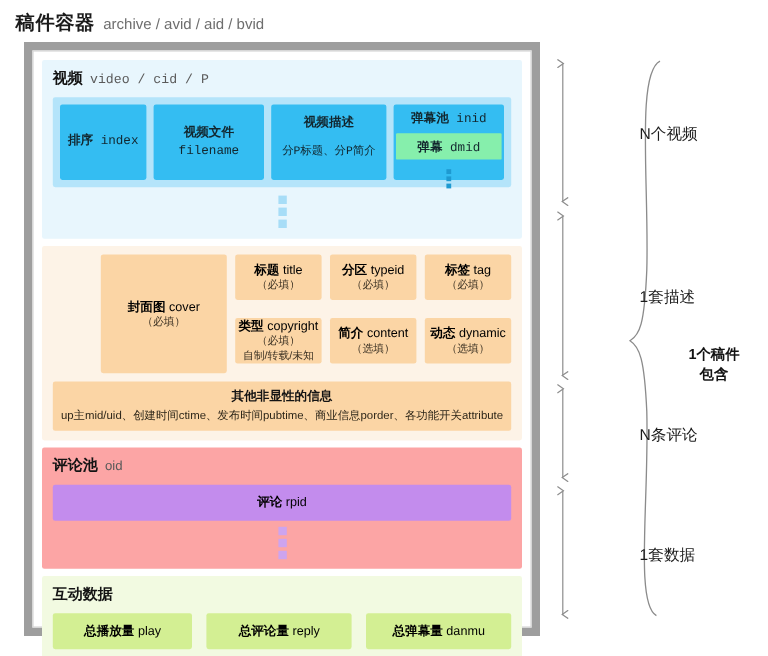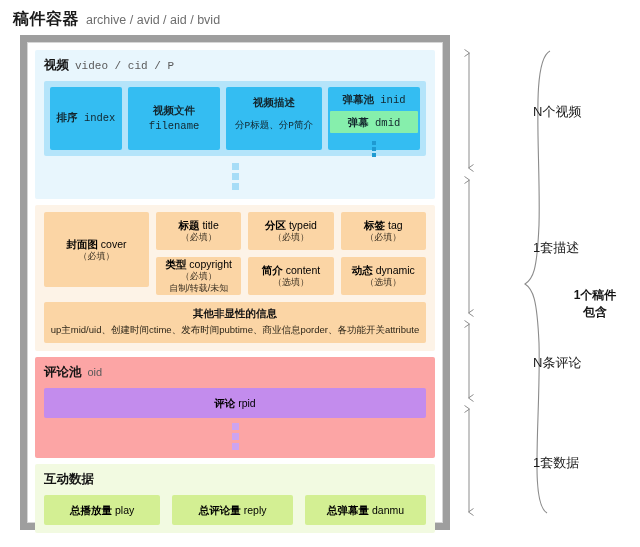--- a/index.html
+++ b/index.html
@@ -64,21 +64,21 @@
   .vdots i { display: block; width: 4px; height: 4px; background: #1e9ad1; }
   .band-dots { display: flex; flex-direction: column; align-items: center; gap: 3px; margin: 7px 0 1px; }
   .band-dots i { display: block; width: 7px; height: 7px; background: #a7ddf7; }
 
   
   .sec-desc { background: #fdf3e7; }
   .desc-grid { display: flex; gap: 7px; }
   .cover {
     width: 105px; background: #fbd5a5; border-radius: 2px;
     display: flex; flex-direction: column; align-items: center; justify-content: center;
-    text-align: center; height: 75px;
+    text-align: center; height: 99px; margin-left: 40px;
   }
   .desc-cols { flex: 1; display: grid; grid-template-columns: 1fr 1fr 1fr; gap: 7px 7px; }
   .dbox {
     background: #fbd5a5; border-radius: 2px; text-align: center;
     display: flex; flex-direction: column; align-items: center; justify-content: center;
     padding: 3px 2px; height: 38px;
   }
   .note { font-size: 9px; color: #3a3022; line-height: 1.3; }
   .wide-bar {
     margin-top: 7px; background: #fbd5a5; border-radius: 2px;

